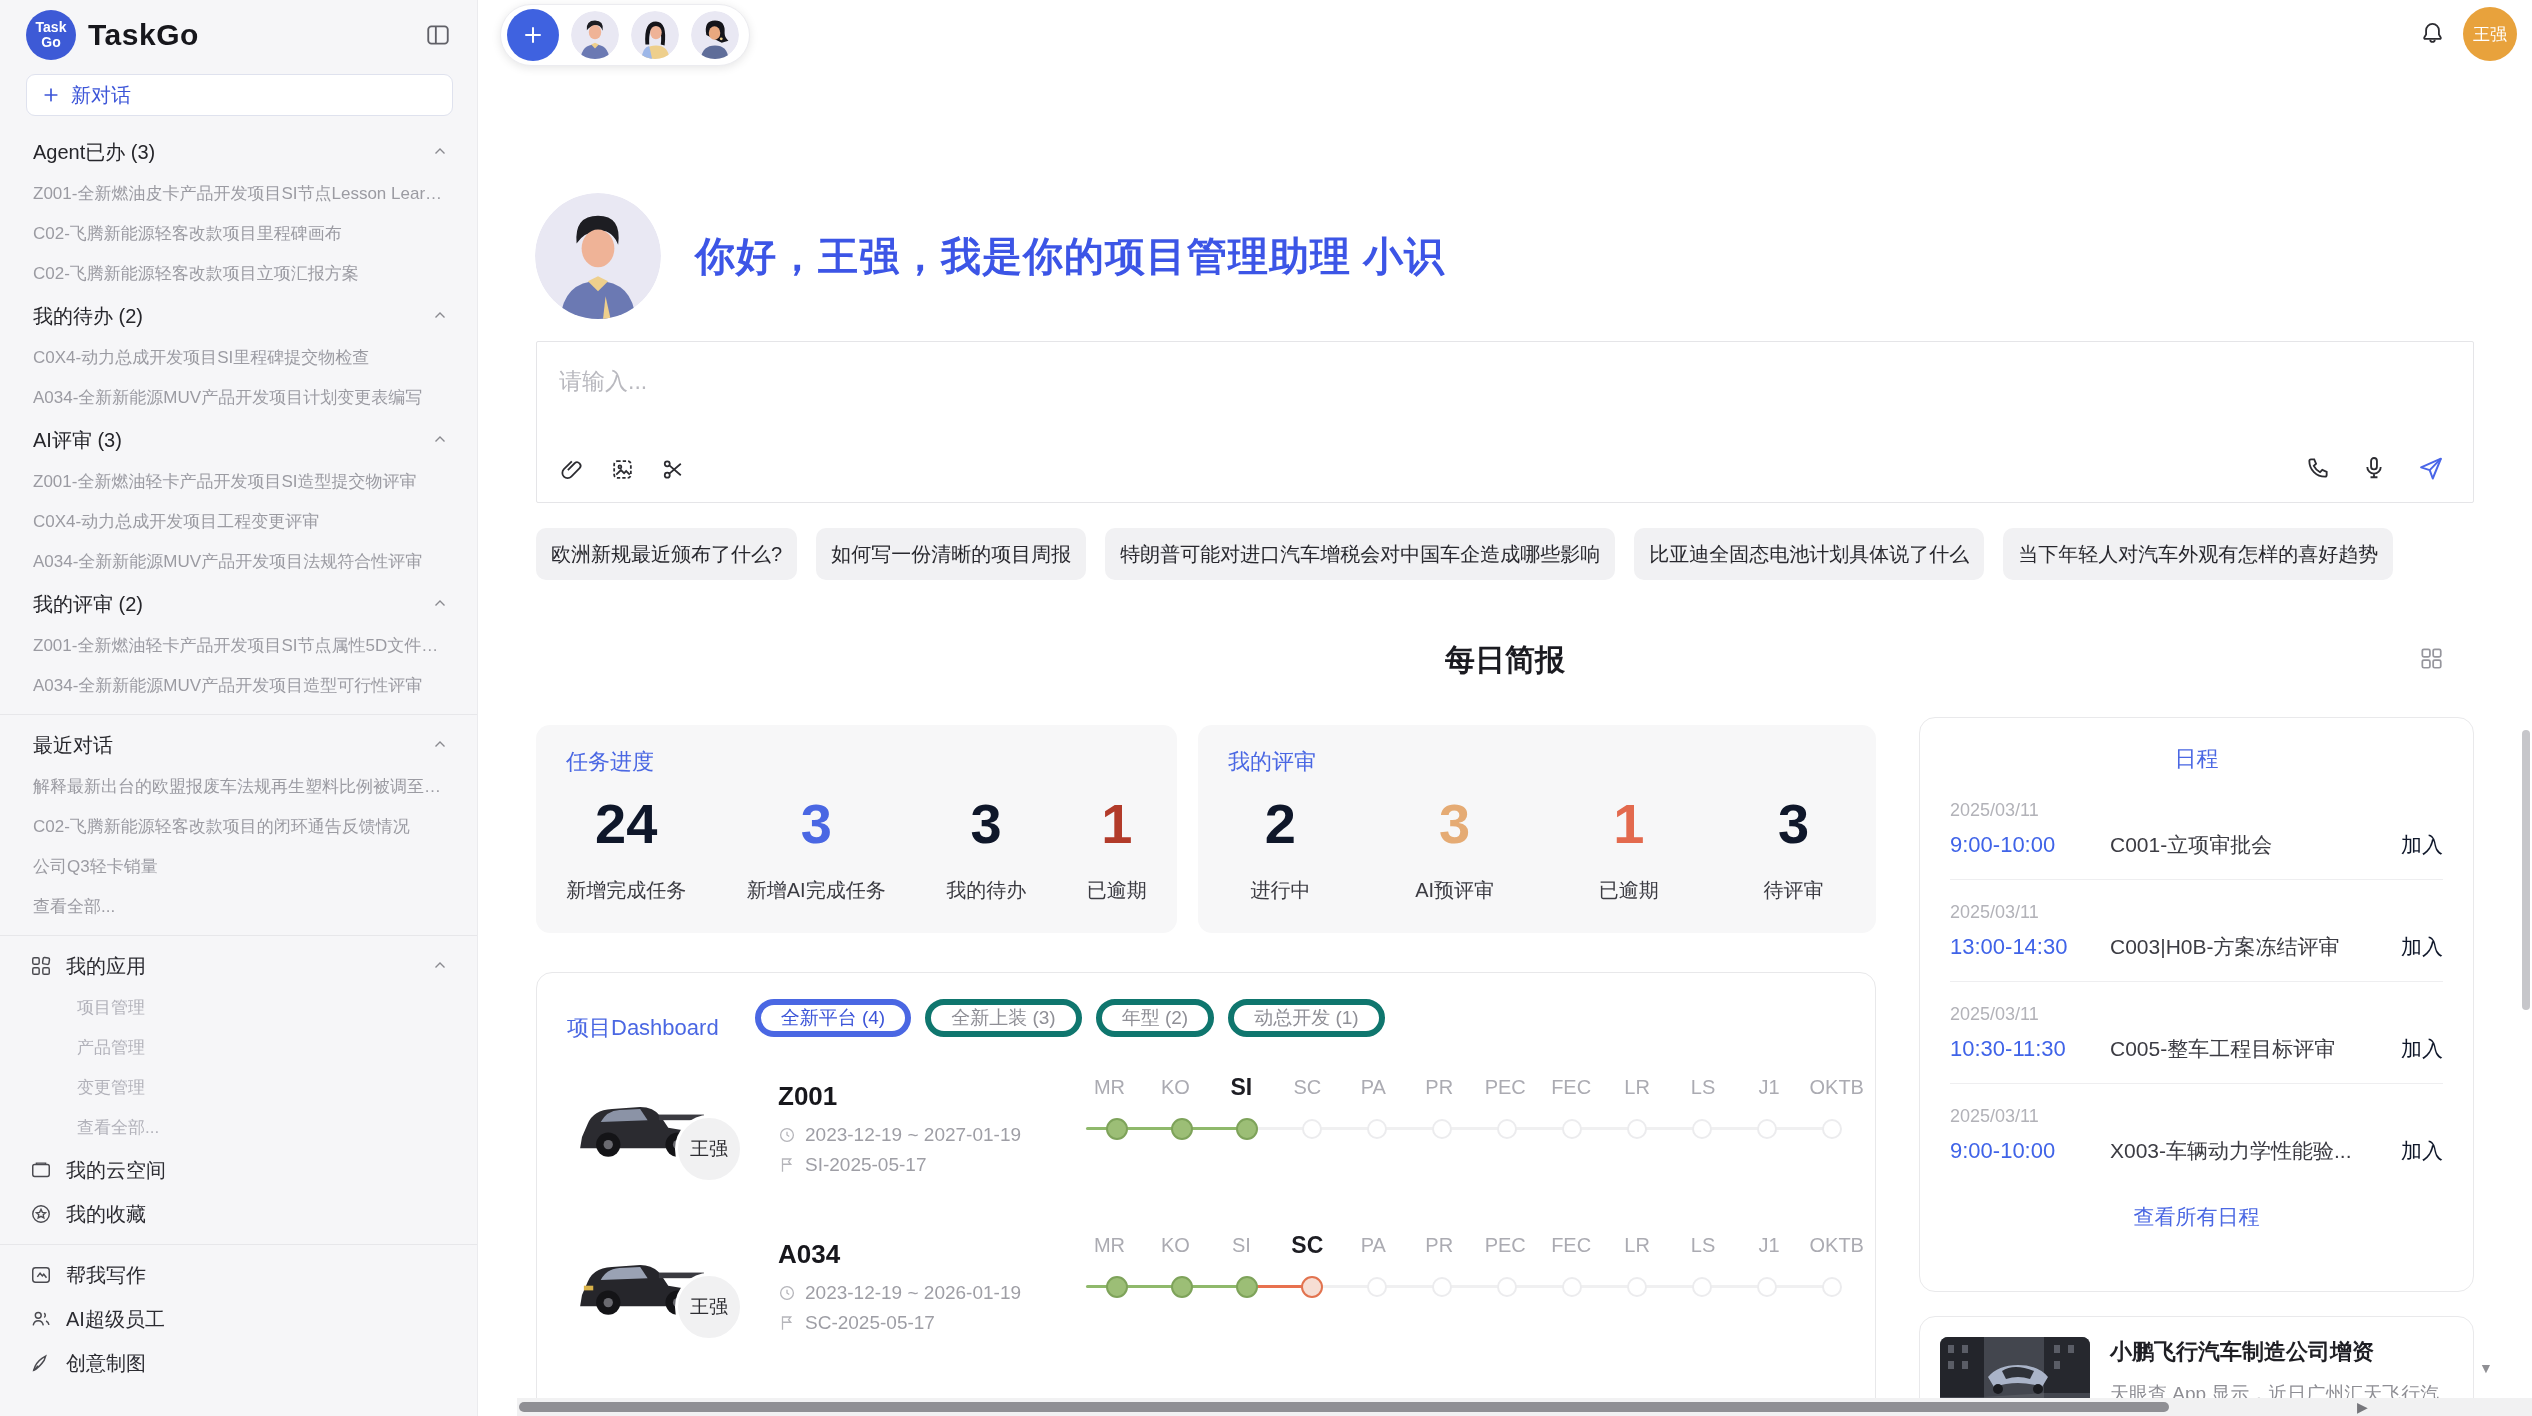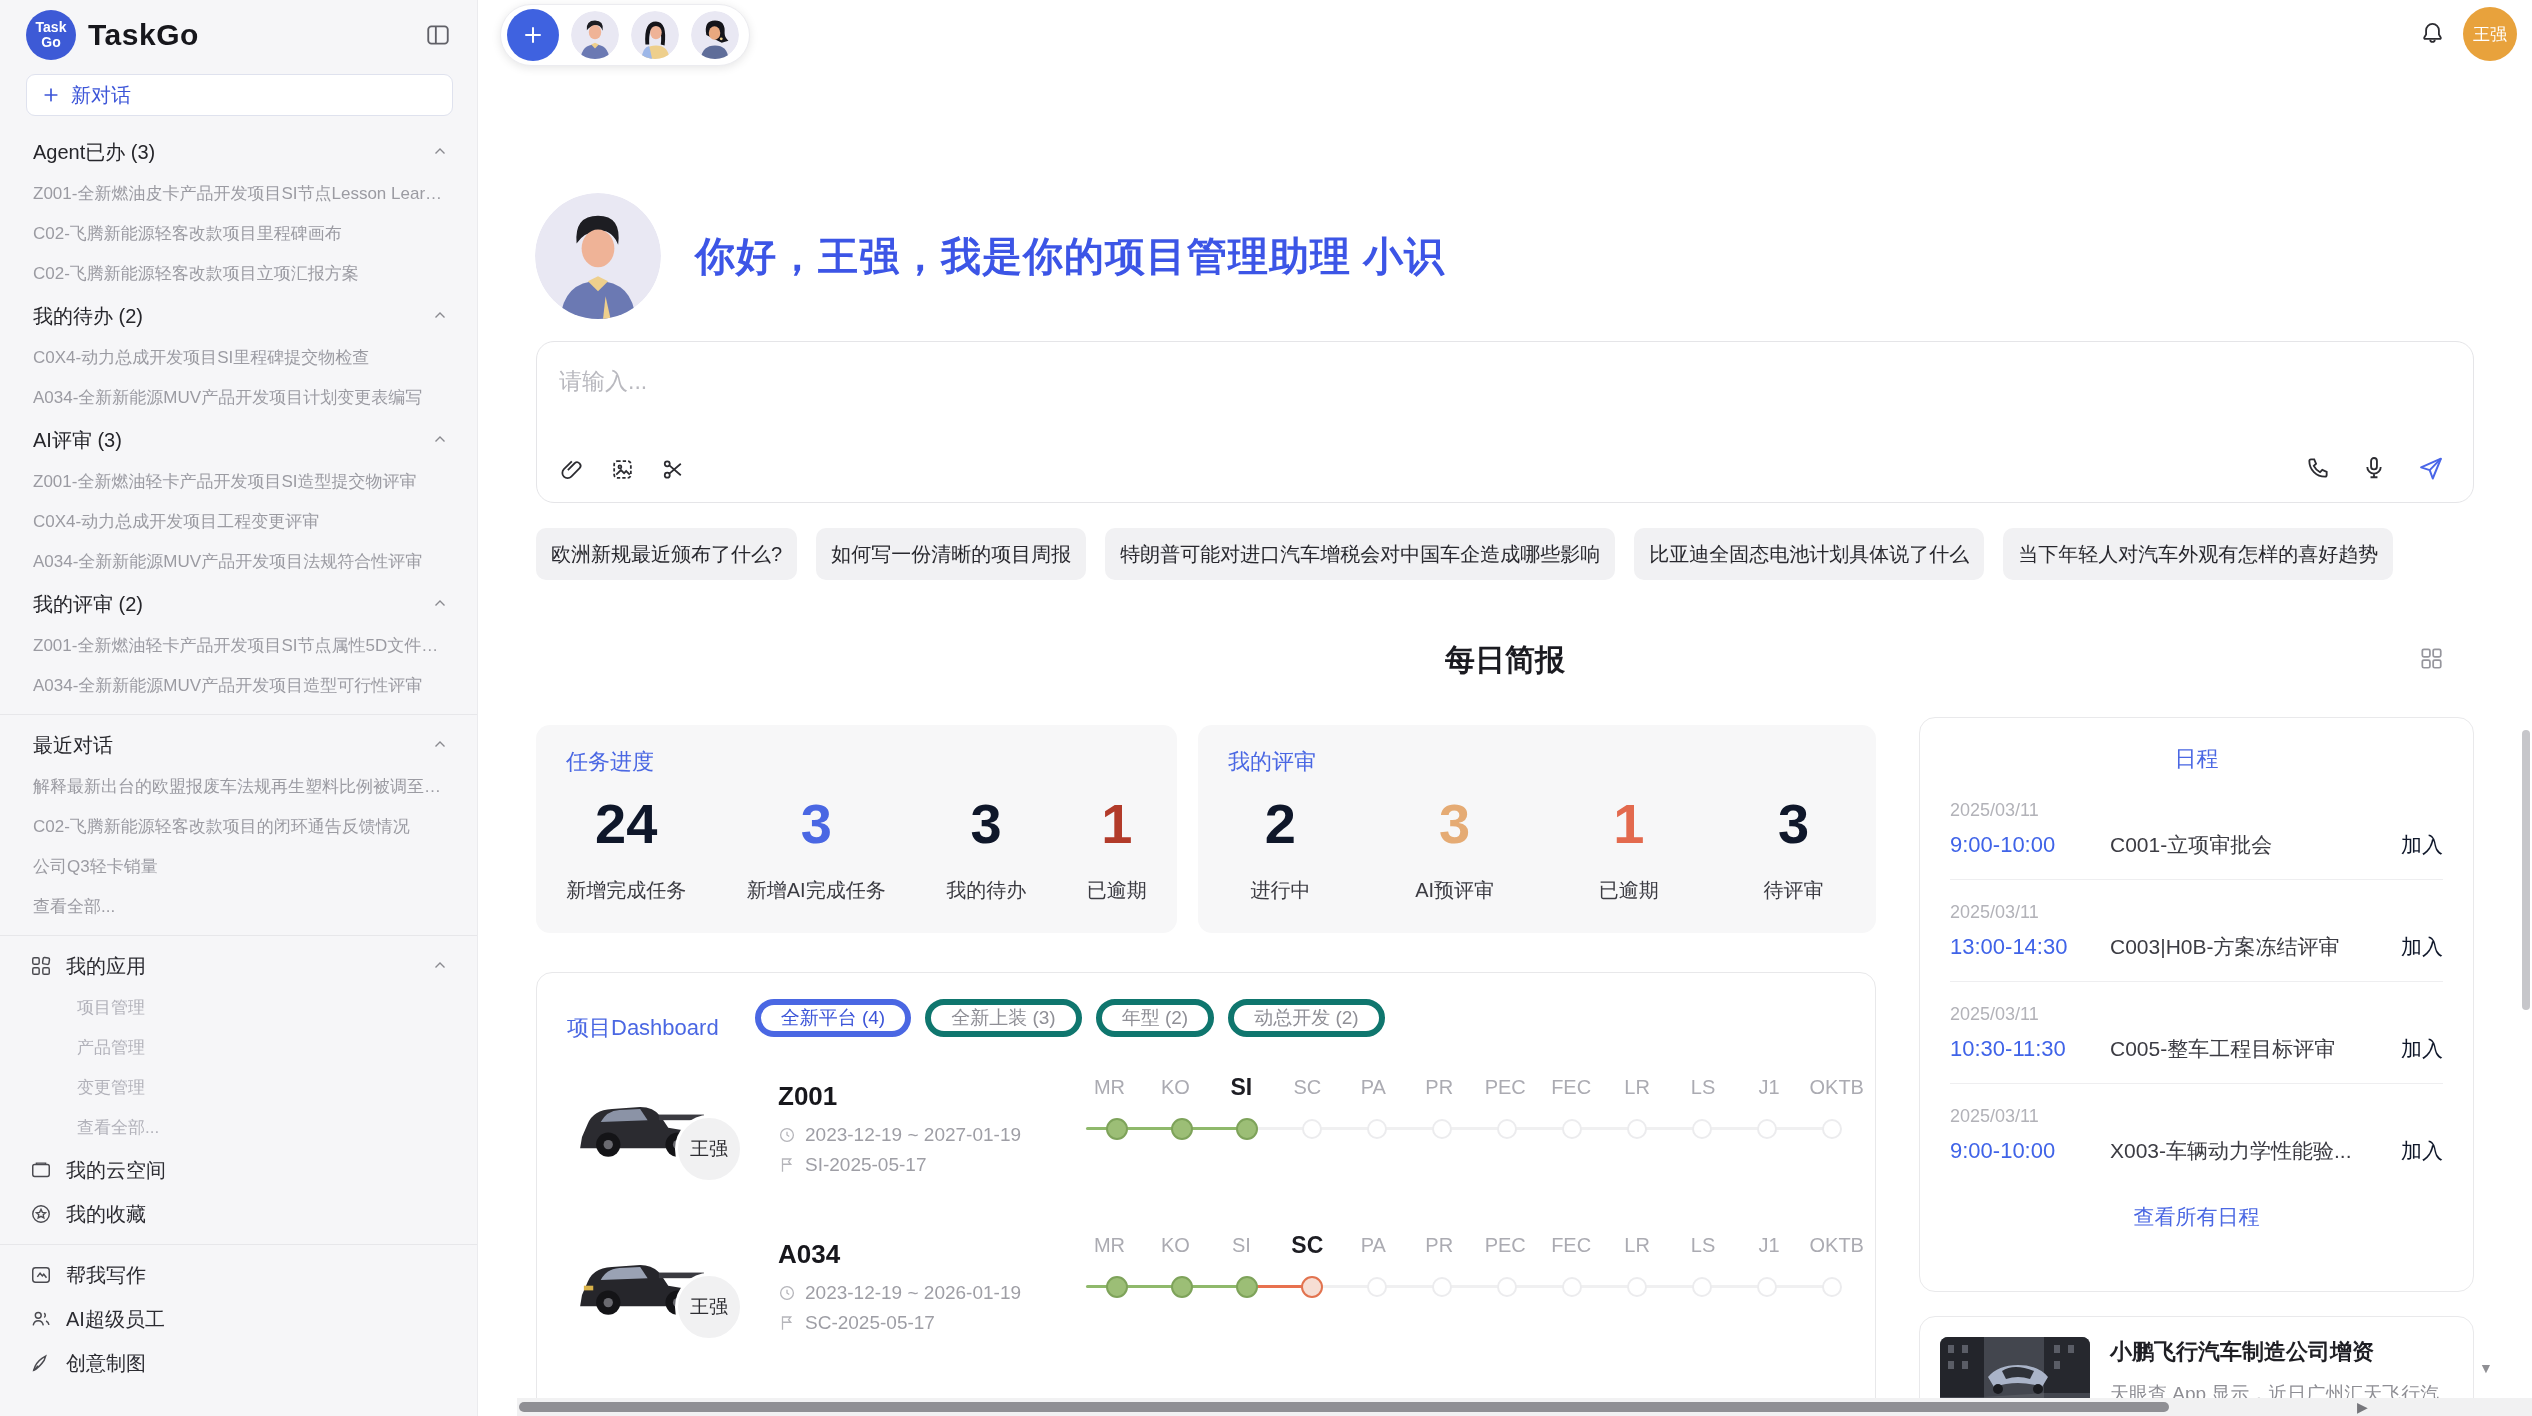--- a/index.html
+++ b/index.html
@@ -29,21 +29,21 @@
   .topbar-pill{position:absolute;left:22px;top:4px;height:62px;border-radius:31px;background:#fff;border:1px solid #ececf0;box-shadow:0 2px 10px rgba(0,0,0,.10);display:flex;align-items:center;gap:12px;padding:0 10px 0 6px;}
   .plus-btn{width:52px;height:52px;border-radius:50%;background:#3f62e0;color:#fff;display:flex;align-items:center;justify-content:center;cursor:pointer;flex:none;}
   .mini-avatar{width:48px;height:48px;border-radius:50%;overflow:hidden;cursor:pointer;flex:none;}
   .bell{position:absolute;left:1941px;top:20px;color:#2c2c31;cursor:pointer;}
   .user-chip{position:absolute;left:1985px;top:7px;width:54px;height:54px;border-radius:50%;background:#e8a23c;color:#fff;font-size:17px;display:flex;align-items:center;justify-content:center;cursor:pointer;}
 
   .greeting{position:absolute;left:57px;top:193px;display:flex;align-items:center;gap:34px;}
   .greet-avatar{width:126px;height:126px;border-radius:50%;overflow:hidden;flex:none;}
   .greet-text{font-size:40px;font-weight:700;color:#3c55e6;letter-spacing:1px;}
 
-  .input-card{position:absolute;left:58px;top:341px;width:1938px;height:162px;border:1px solid #e5e5e8;border-radius:18px;background:#fff;}
+  .input-card{position:absolute;left:58px;top:341px;width:1938px;height:162px;border:1px solid #e5e5e8;border-radius:2px;background:#fff;}
   .input-card textarea{position:absolute;left:22px;top:24px;width:1600px;height:64px;border:none;outline:none;resize:none;font-size:23px;color:#26262c;background:transparent;}
   .input-card textarea::placeholder{color:#b9b9bf;}
   .attach-row{position:absolute;left:22px;bottom:20px;display:flex;gap:26px;color:#2c2c31;}
   .attach-row .icon-btn{cursor:pointer;}
   .send-row{position:absolute;right:28px;bottom:20px;display:flex;gap:30px;align-items:center;color:#2c2c31;}
   .send-row .icon-btn{cursor:pointer;}
   .send-blue{color:#4a66e8;}
 
   .chips{position:absolute;left:58px;top:528px;width:1938px;display:flex;gap:19px;}
   .chip{height:52px;border-radius:10px;background:#f1f1f3;color:#28282e;font-size:20px;display:flex;align-items:center;padding:0 15px;white-space:nowrap;cursor:pointer;}
@@ -472,21 +472,21 @@
     </div>
 
     <div class="dash-card">
       <div class="dash-head">
         <div class="dash-title">项目Dashboard</div>
         <div class="filters">
 
         <div class="filter active">全新平台 (4)</div>
             <div class="filter plain">全新上装 (3)</div>
             <div class="filter plain">年型 (2)</div>
-            <div class="filter plain">动总开发 (2)</div>
+            <div class="filter plain">动总开发 (1)</div>
           </div>
       </div>
 
       <div class="project">
         <div class="car-wrap">
           <div class="car-img">
             <svg viewBox="0 0 160 90" width="150" height="92">
                 <path d="M16 60l6-14q6-15 26-16l30-2q14 0 22 10l8 12 24 4q12 2 14 10v8H14z" fill="#2b2b30"></path>
                 <path d="M36 44q6-12 20-13l22-1 8 12z" fill="#8b93a6"></path>
                 <rect x="98" y="36" width="48" height="6" fill="#3a3a40"></rect>

